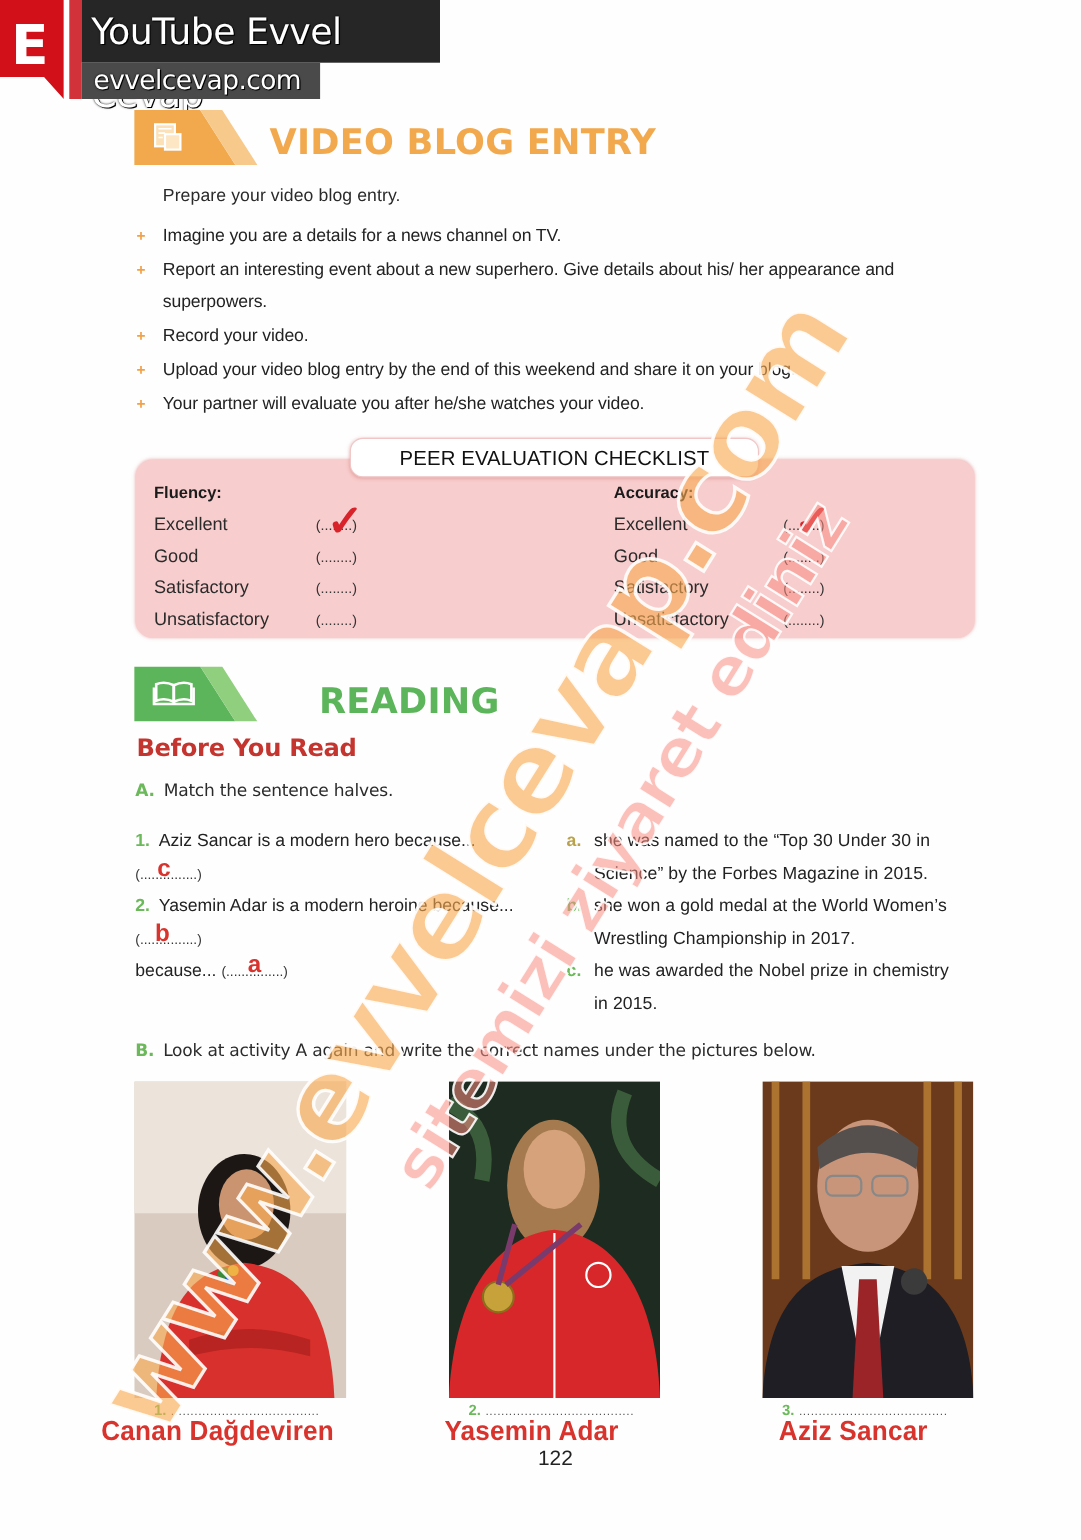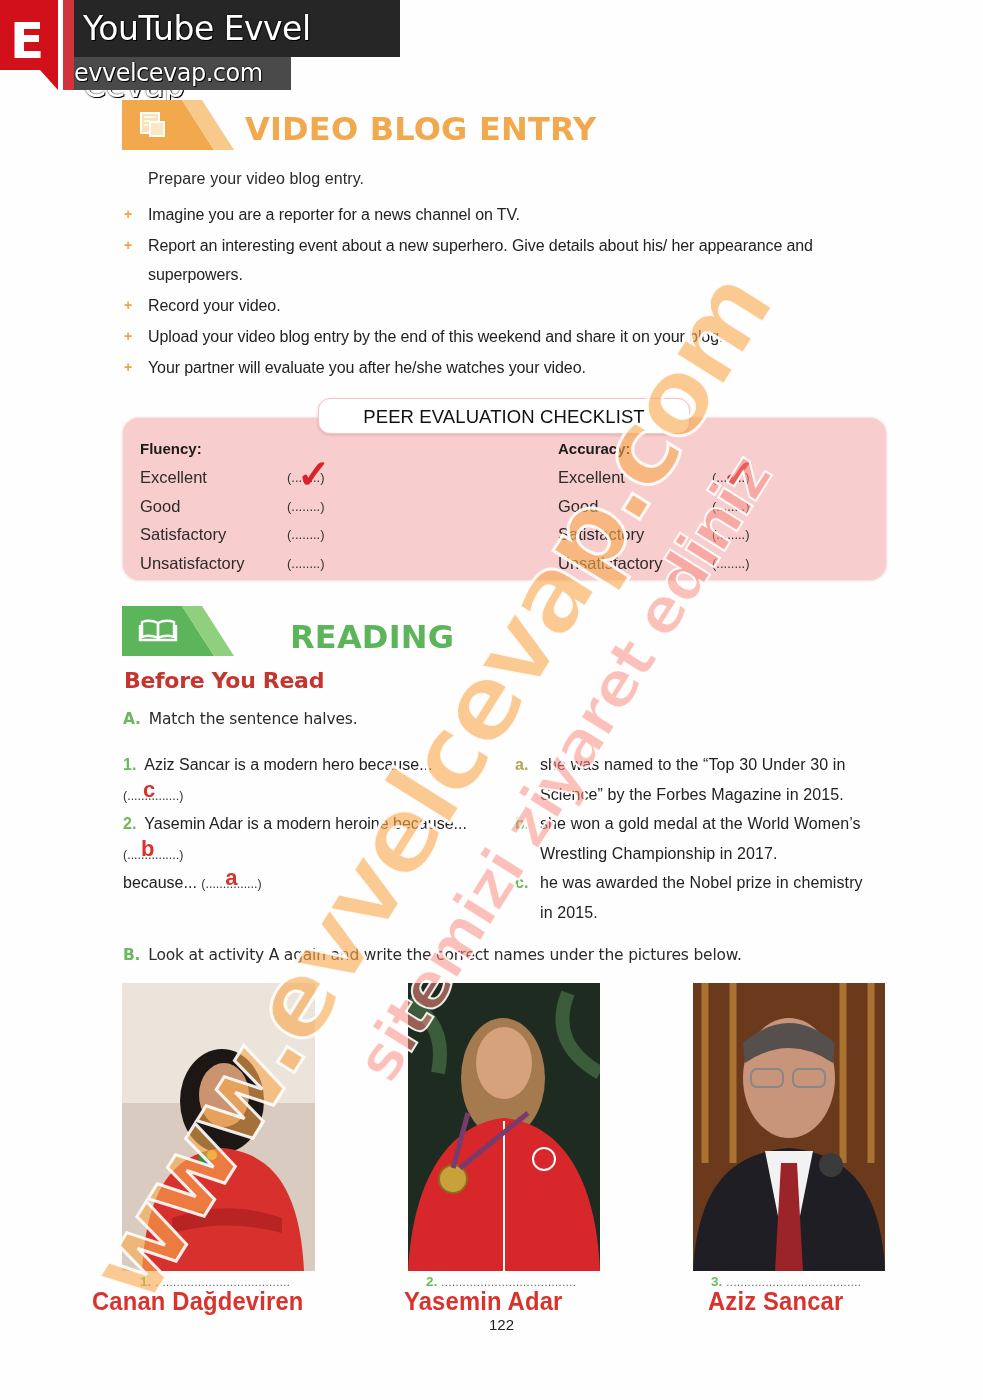--- a/index.html
+++ b/index.html
@@ -6,21 +6,21 @@
   html, body { width: 983px; height: 1400px; background: #fefefe; overflow: hidden; }
   body { position: relative; font-family: "Liberation Sans", sans-serif; color: #231f20; }
 
   
   .logo-e { position: absolute; left: 0; top: 0; width: 58px; height: 90px; }
   .logo-bar { position: absolute; left: 63px; top: 0; width: 11px; height: 90px; background: #d2323a; }
   .brand-title { position: absolute; left: 74px; top: 0; width: 326px; height: 57px; background: #262626;
     color: #fff; font-family: "DejaVu Sans", sans-serif; font-size: 33px; line-height: 57px; padding-left: 9px;
     letter-spacing: -0.5px; text-shadow: 0 0 2px #000, 1px 1px 0 #000; }
   .brand-url { position: absolute; left: 74px; top: 57px; width: 217px; height: 33px; background: #4a4a4a;
-    color: #fff; font-family: "DejaVu Sans", sans-serif; font-size: 24px; line-height: 32px; 
+    color: #fff; font-family: "DejaVu Sans", sans-serif; font-size: 24px; line-height: 32px; padding-left: 11px;
     letter-spacing: -0.5px; text-shadow: 0 0 2px #000, 1px 1px 0 #000; }
 
   
   .banner { position: absolute; left: 122px; width: 112px; height: 50px; }
   .banner svg { display: block; }
   .section-title { position: absolute; font-family: "DejaVu Sans", sans-serif; font-weight: bold; font-size: 32px; letter-spacing: 0.2px; }
 
   
   .intro { position: absolute; left: 148px; top: 170px; font-size: 16px; color: #2a2a2a; letter-spacing: 0.1px; }
   .bullets { position: absolute; left: 124px; top: 200px; width: 770px; list-style: none; }
@@ -53,21 +53,21 @@
   .match-right .line { height: 29.5px; font-size: 16px; line-height: 29px; color: #222; position: relative; padding-left: 25px; white-space: nowrap; letter-spacing: 0.1px; }
   .match-right .lt { position: absolute; left: 0; color: #6cb95b; font-weight: bold; }
   .match-right .lt.olive { color: #b9a24b; }
 
   
   .photo { position: absolute; top: 983px; overflow: hidden; }
   .photo svg { display: block; width: 100%; height: 100%; }
   .caption-num { position: absolute; top: 1274px; font-size: 13.5px; color: #6cb95b; font-weight: bold; white-space: nowrap; }
   .caption-num .dots { color: #555; font-weight: normal; font-size: 11px; letter-spacing: 0.5px; margin-left: 4px; }
   .caption-name { position: absolute; top: 1287px; font-size: 25px; font-weight: bold; color: #d8332c; white-space: nowrap; letter-spacing: 0.2px; transform: scaleX(0.95); transform-origin: left; }
-  .page-number { position: absolute; left: 489px; top: 1316px; font-size: 15px; color: #222; }
+  .page-number { position: absolute; left: 489px; top: 1316px; font-size: 19px; color: #222; }
 
   
   .wm { position: absolute; pointer-events: none; font-family: "DejaVu Sans", sans-serif; font-weight: bold; white-space: nowrap; transform-origin: left center; }
   .wm-main { left: 115px; top: 1230px; font-size: 104px; color: rgba(248,170,80,0.62); transform: rotate(-58deg);
     -webkit-text-stroke: 3px rgba(255,255,255,0.9); letter-spacing: -4px; }
   .wm-sub { left: 372px; top: 1038px; font-size: 62px; color: rgba(250,140,130,0.55); transform: rotate(-58deg);
     -webkit-text-stroke: 2px rgba(255,255,255,0.9); letter-spacing: -2px; }
 </style>
 </head>
 <body>
@@ -90,21 +90,21 @@
       <rect x="19" y="13" width="18" height="20" fill="#fbe0b8"></rect>
       <rect x="28" y="22" width="14" height="14" fill="#fce6c4"></rect>
       <path d="M22 17h12M22 21h6M22 25h4" stroke-width="1.5"></path>
     </g>
   </svg>
 </div>
 <div class="section-title" style="left:245px; top:110px; color:#f2a94e;">VIDEO BLOG ENTRY</div>
 
 <div class="intro">Prepare your video blog entry.</div>
 <ul class="bullets">
-  <li><span class="plus">+</span><span>Imagine you are a reporter for a news channel on TV.</span></li>
+  <li><span class="plus">+</span><span>Imagine you are a details for a news channel on TV.</span></li>
   <li><span class="plus">+</span><span>Report an interesting event about a new superhero. Give details about his/ her appearance and</span></li>
   <li style="margin-top:-2px;"><span>superpowers.</span></li>
   <li><span class="plus">+</span><span>Record your video.</span></li>
   <li><span class="plus">+</span><span>Upload your video blog entry by the end of this weekend and share it on your blog.</span></li>
   <li><span class="plus">+</span><span>Your partner will evaluate you after he/she watches your video.</span></li>
 </ul>
 
 <div class="checklist"></div>
 <div class="checklist-tab">PEER EVALUATION CHECKLIST</div>
 

